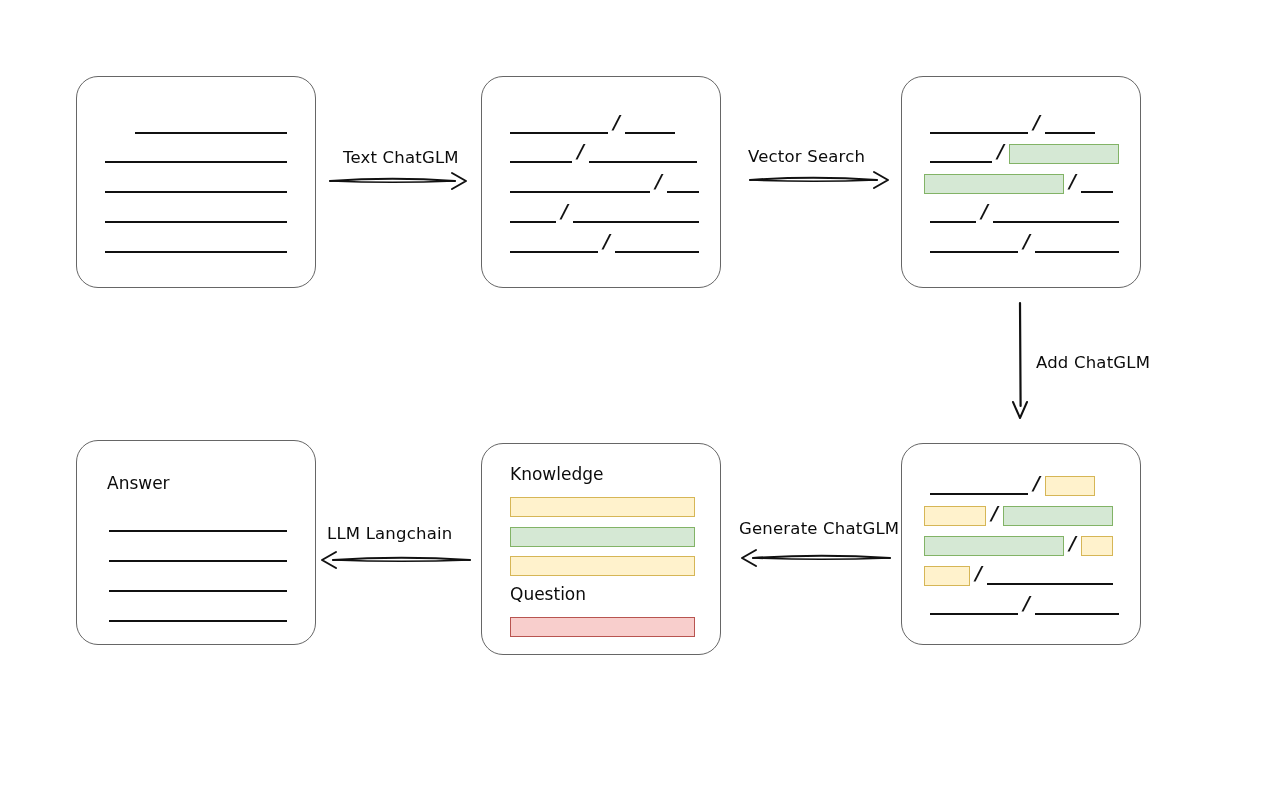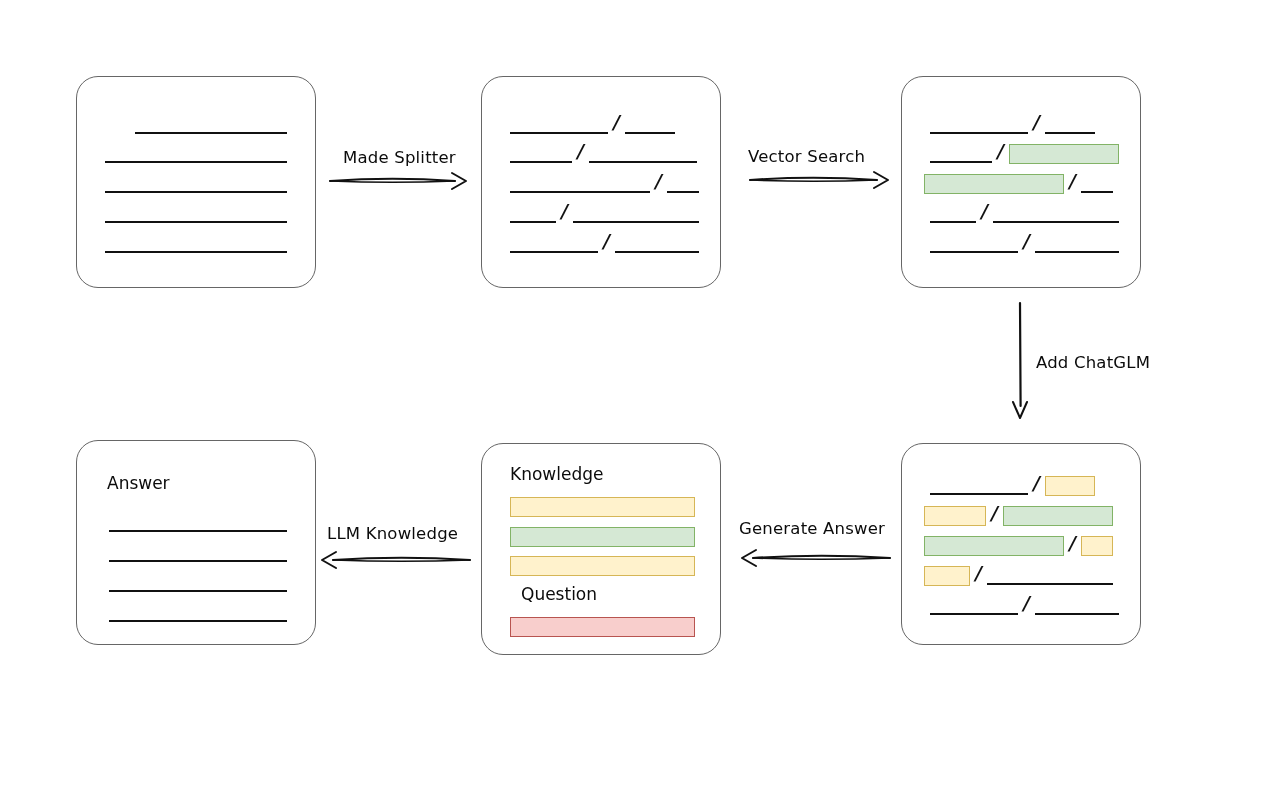--- a/index.html
+++ b/index.html
@@ -225,21 +225,21 @@
           <span class="seg-line" style="width: 126px;"></span>
         </div>
         <div class="row" style="left: 28px; top: 152px;">
           <span class="seg-line" style="width: 88px;"></span>
           <span class="slash">/</span>
           <span class="seg-line" style="width: 84px;"></span>
         </div>
       </div>
       <div class="card" style="left: 481px; top: 443px; width: 240px; height: 212px;">
         <div class="card-title" style="left: 28px; top: 20px; text-align: center;">Knowledge</div>
-        <div class="card-title" style="left: 28px; top: 140px; margin-left: 11px;">Question</div>
+        <div class="card-title" style="left: 28px; top: 140px;">Question</div>
         <div class="row" style="left: 28px; top: 53px;">
           <span class="seg-pill pill-yellow" style="width: 185px;"></span>
         </div>
         <div class="row" style="left: 28px; top: 83px;">
           <span class="seg-pill pill-green" style="width: 185px;"></span>
         </div>
         <div class="row" style="left: 28px; top: 112px;">
           <span class="seg-pill pill-yellow" style="width: 185px;"></span>
         </div>
         <div class="row" style="left: 28px; top: 173px;">
@@ -256,19 +256,19 @@
         </div>
         <div class="row" style="left: 32px; top: 132px;">
           <span class="seg-line" style="width: 178px;"></span>
         </div>
         <div class="row" style="left: 32px; top: 162px;">
           <span class="seg-line" style="width: 178px;"></span>
         </div>
       </div>
     </div>
   <div id="labels-layer">
-      <div class="hand" style="left: 343px; top: 148px;">Made Splitter</div>
+      <div class="hand" style="left: 343px; top: 148px;">Text ChatGLM</div>
       <div class="hand" style="left: 748px; top: 147px;">Vector Search</div>
       <div class="hand" style="left: 1036px; top: 353px;">Add ChatGLM</div>
-      <div class="hand" style="left: 739px; top: 519px;">Generate Answer</div>
-      <div class="hand" style="left: 327px; top: 524px;">LLM Knowledge</div>
+      <div class="hand" style="left: 739px; top: 519px;">Generate ChatGLM</div>
+      <div class="hand" style="left: 327px; top: 524px;">LLM Langchain</div>
     </div>
 </div>
 
 </body></html>

